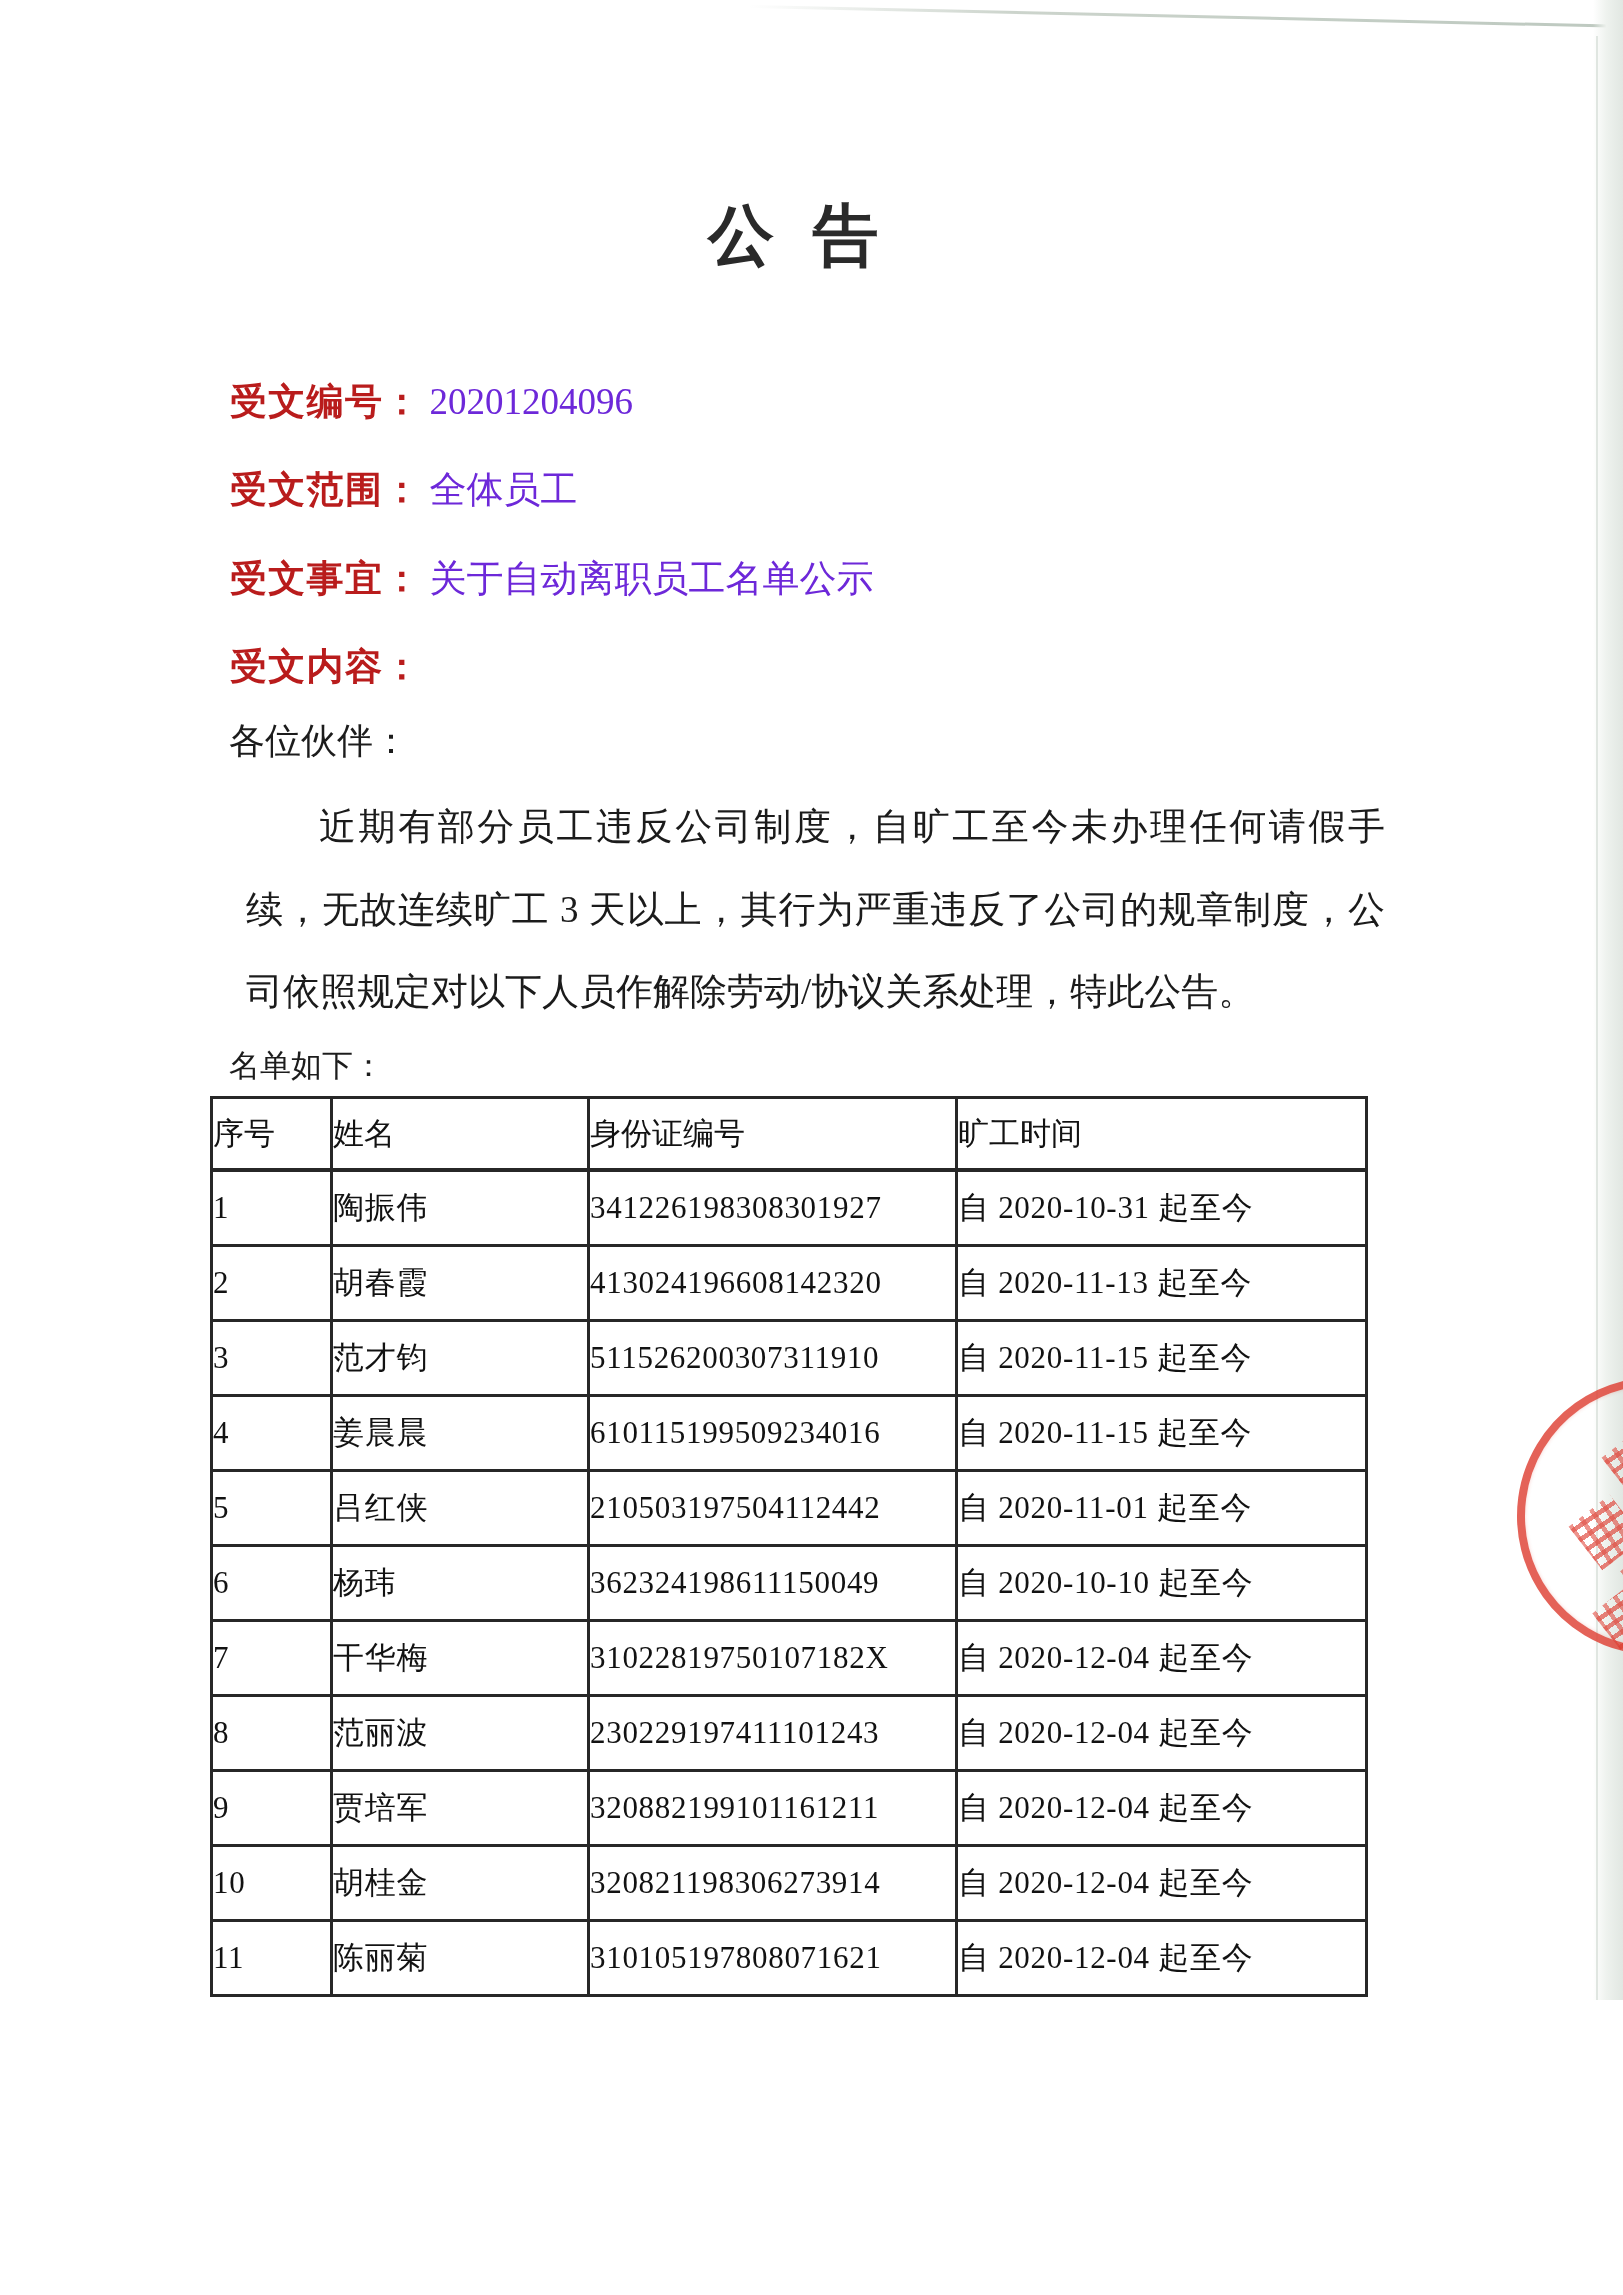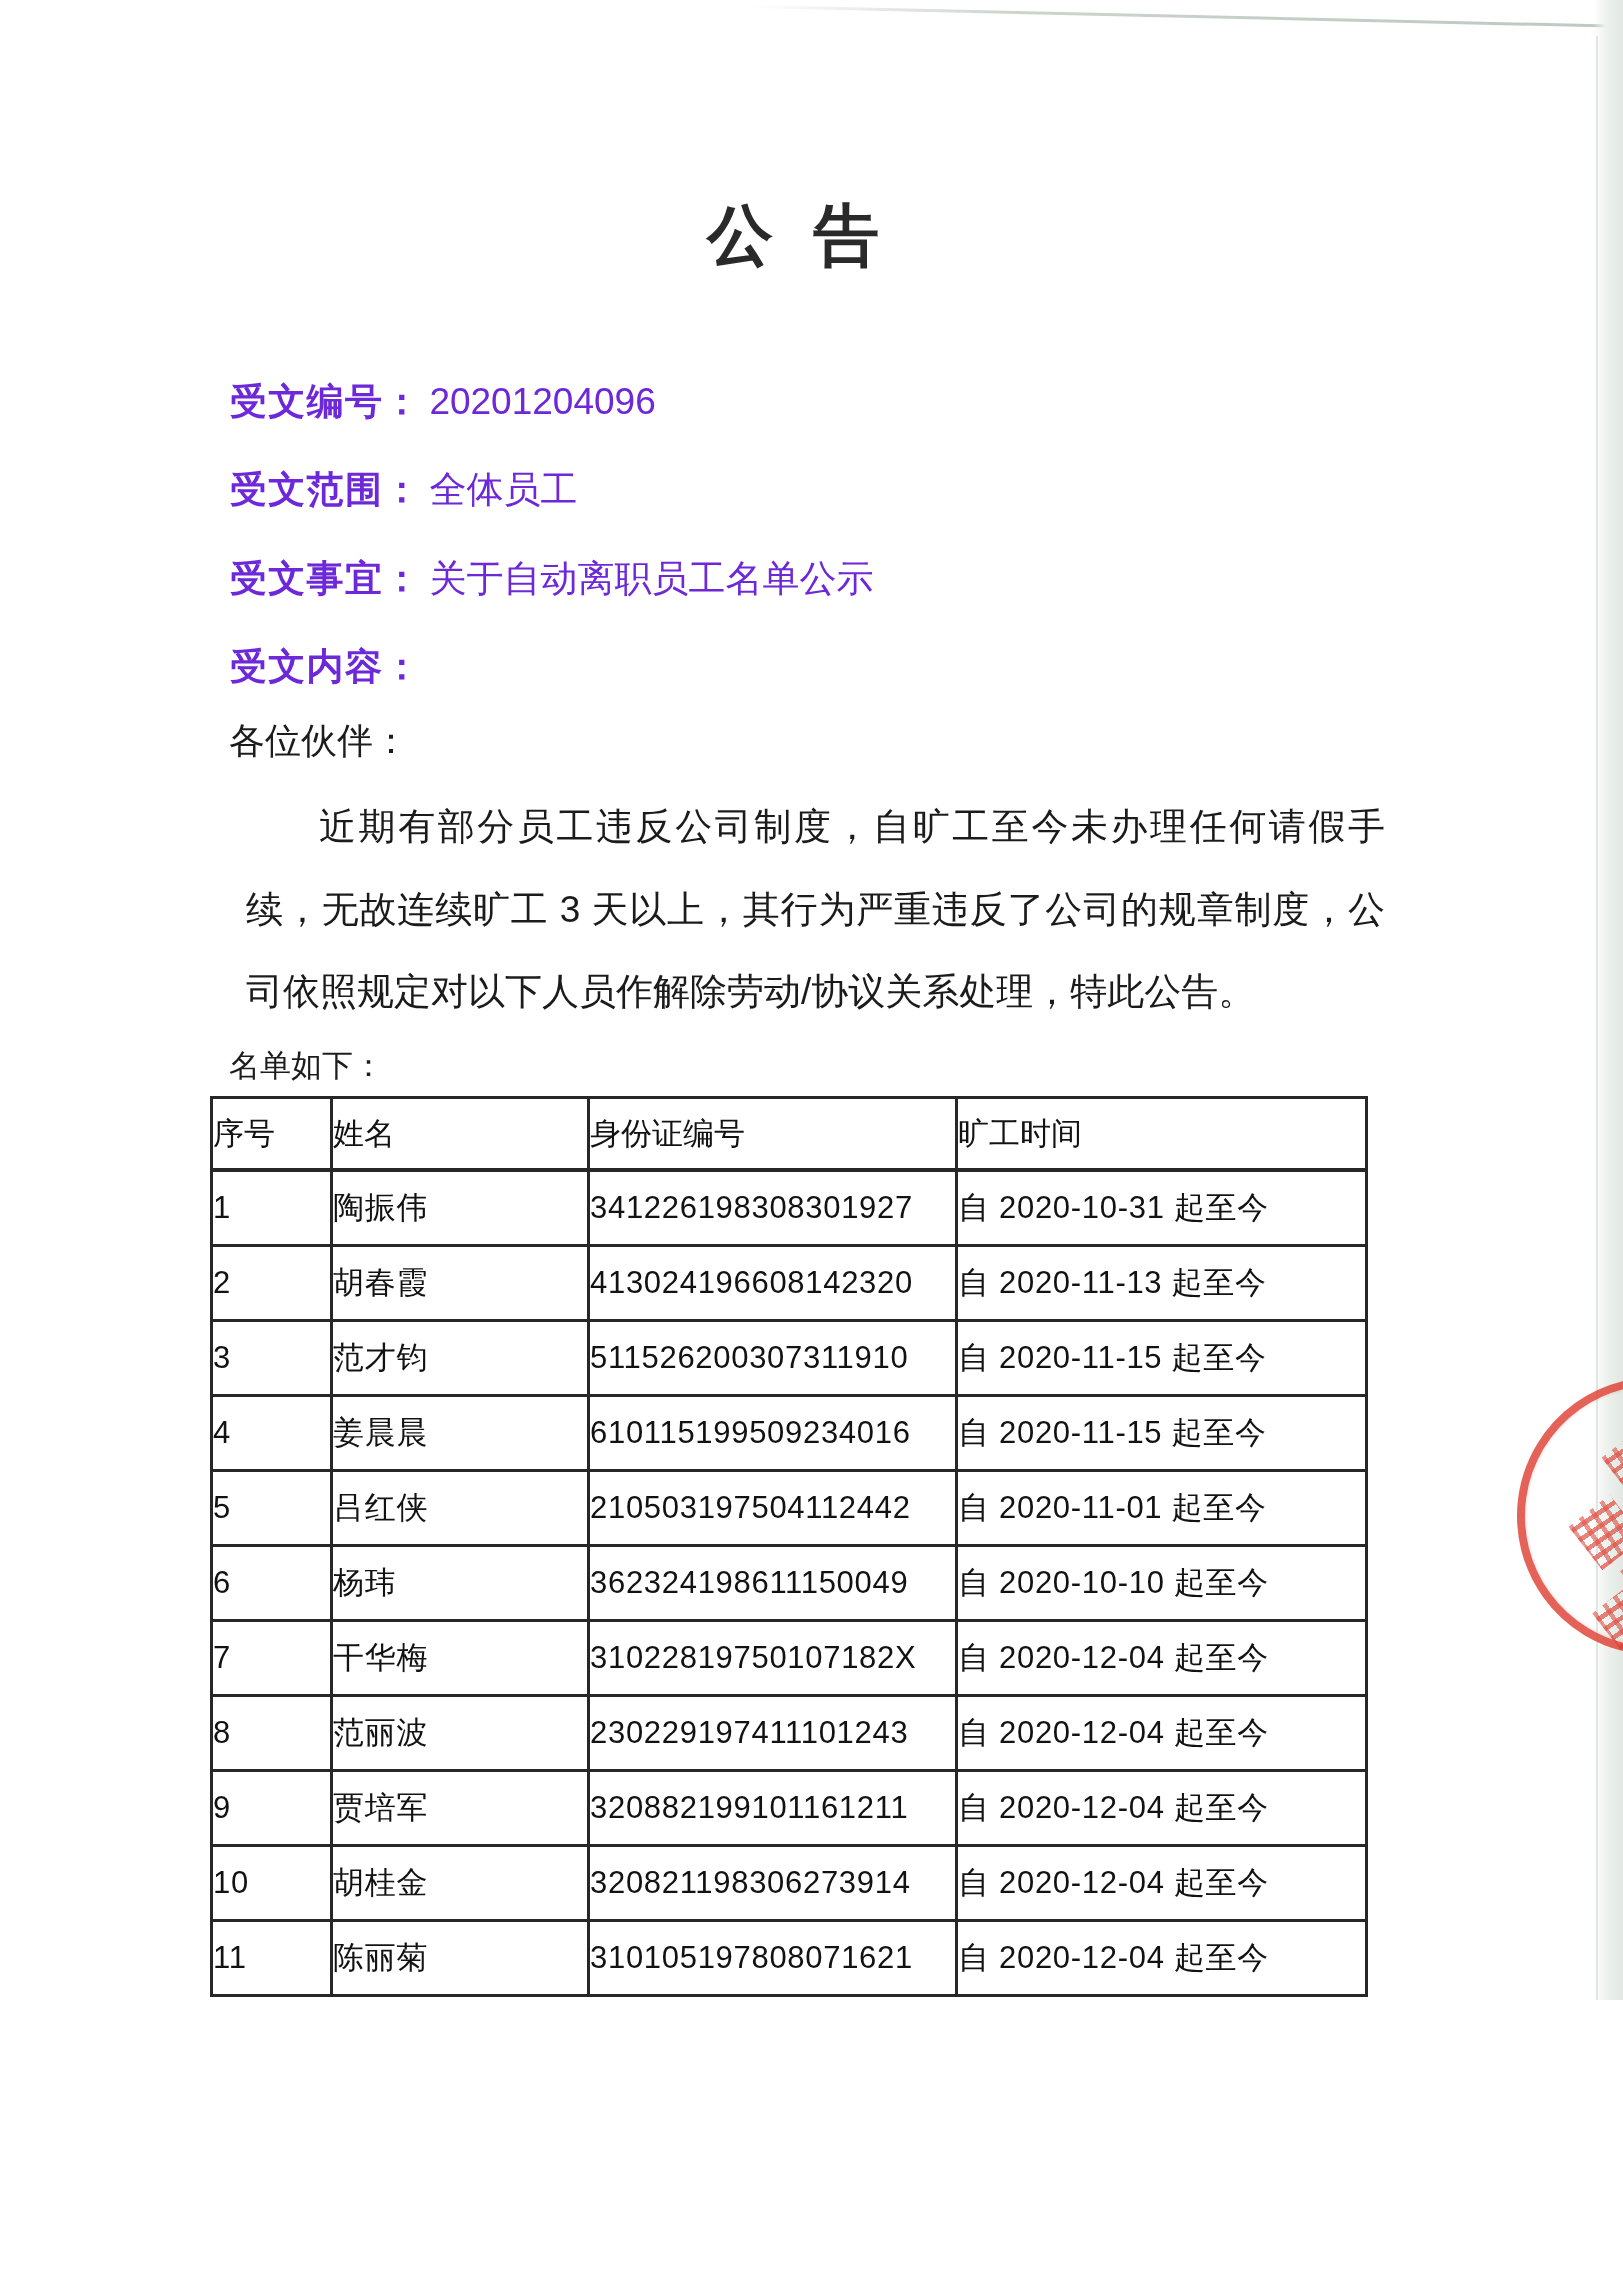--- a/index.html
+++ b/index.html
@@ -1,19 +1,19 @@
 <!DOCTYPE html>
 <html style="font-size:10.5px"><head>
 <meta charset="utf-8">
 <style>
   html,body { margin:0; padding:0; background:#ffffff; }
   .canvas {
     position:relative; width:1623px; height:2000px; overflow:hidden;
     background:#ffffff; color:#1c1c1c;
-    font-family:Liberation Sans, sans-serif;
+    font-family:Liberation Serif, serif;
   }
 
   
   .art-top-line {
     position:absolute; top:5.2px; left:749px; width:874px; height:2.6px;
     background:linear-gradient(to right, rgba(190,200,190,0), #ccd4cc 30%, #bfcac1 90%);
     transform:rotate(1.3deg); transform-origin:left top; border-radius:1.3px;
   }
   .art-right-band {
     position:absolute; top:0; right:0; width:30px; height:2295px;
@@ -28,21 +28,21 @@
     background:#f2e3df; opacity:.85;
   }
 
   
   .title {
     position:absolute; top:191px; left:0; width:1623px; margin:0;
     text-align:center; transform:translateX(-18.3px);
     font-size:66px; font-weight:bold; word-spacing:22px; color:#2a2a2a;
   }
   .meta { position:absolute; left:230px; font-size:37px; white-space:nowrap; }
-  .meta .lbl { font-weight:bold; color:#6d28d9; letter-spacing:1.3px; }
+  .meta .lbl { font-weight:bold; color:#b91c1c; letter-spacing:1.3px; }
   .meta .val { margin-left:7.9px; color:#6d28d9; }
   .m0 { top:377px; } .m1 { top:465px; } .m2 { top:554px; } .m3 { top:642px; }
 
   .salutation { position:absolute; left:229px; top:717px; font-size:36px; }
 
   .bodyline { position:absolute; left:230px; width:1139px; font-size:37px;
               color:#1b1b1b; white-space:nowrap;margin-left:16px; }
   .just { white-space:normal; text-align:justify; text-align-last:justify; }
   .l1 { top:802px; padding-left:73px; width:1066px; }
   .l2 { top:885px; }

